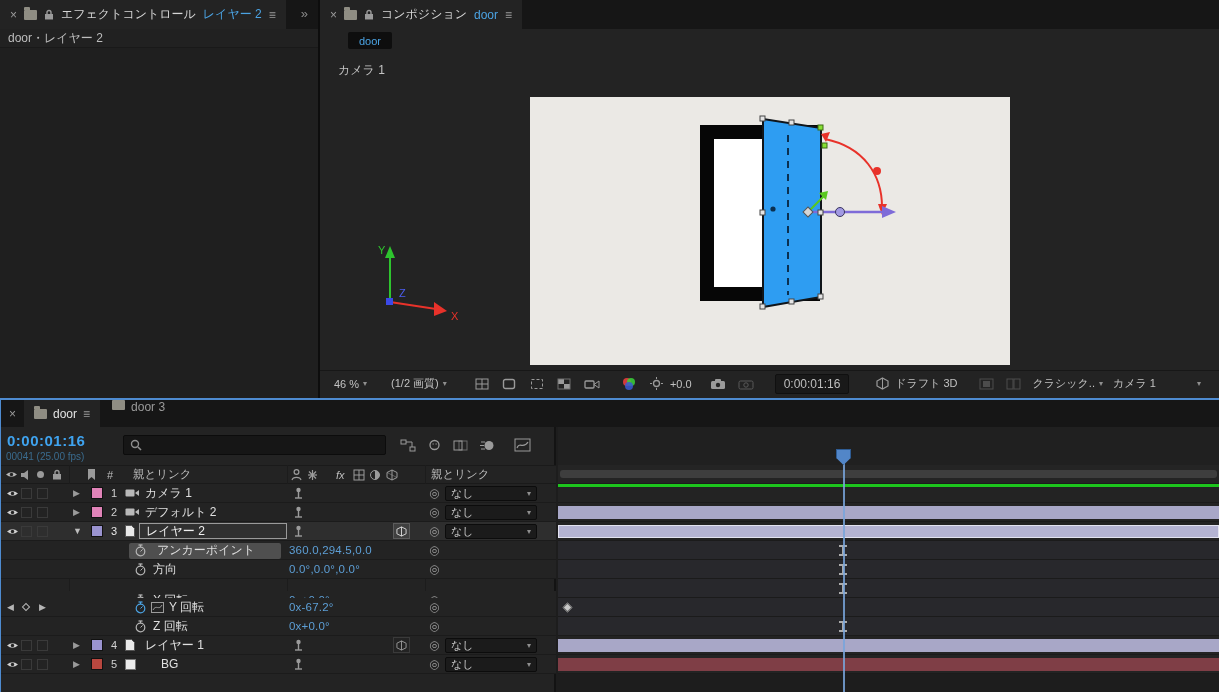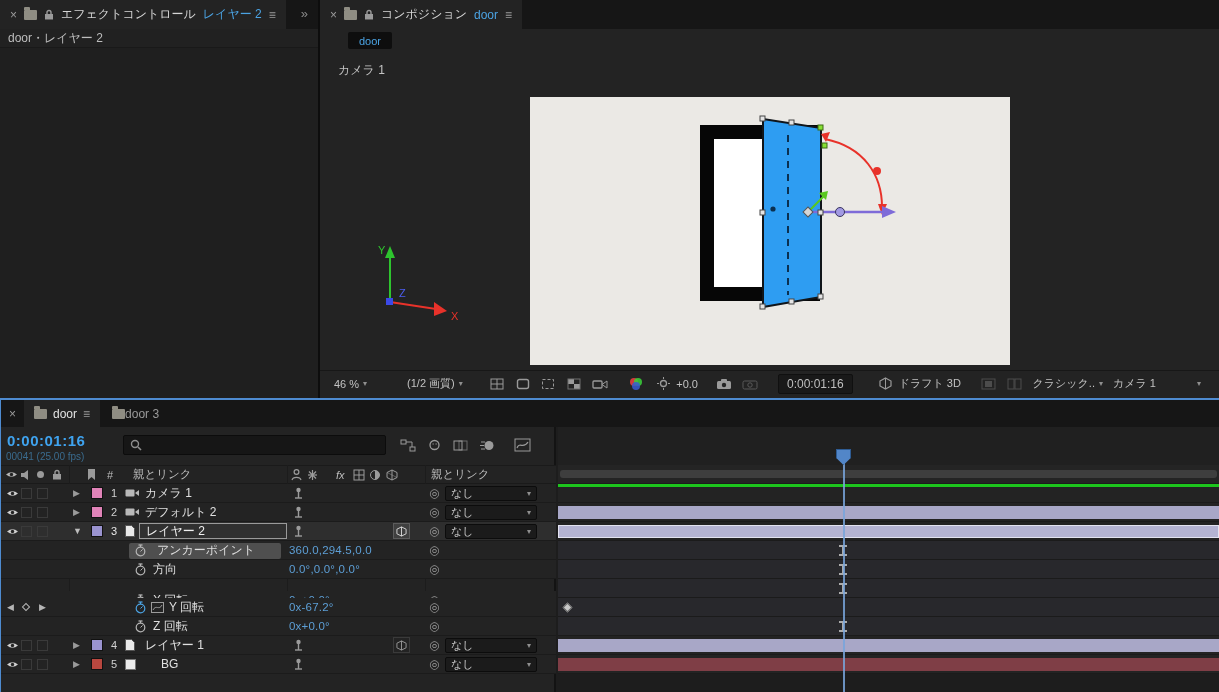--- a/index.html
+++ b/index.html
@@ -135,21 +135,21 @@
       <rect x="18" y="58" width="7" height="7" fill="#3b49e8"></rect>
       <text x="31" y="57" fill="#4b5cf0" font-size="11">Z</text>
     </svg>
   </div>
 
   <div class="abs" style="left:0;top:370px;right:0;height:26px;background:#232323;border-top:1px solid #171717;display:flex;align-items:center;gap:10px;padding:0 14px">
     <div class="tbitem">
       <span>46 %</span>
         <span class="dd-arrow">▾</span>
     </div>
-    <div class="tbitem" style="margin-left:30px">
+    <div class="tbitem" style="margin-left:14px">
       <span>(1/2 画質)</span>
         <span class="dd-arrow">▾</span>
     </div>
     <span class="tbico" style="margin-left:16px">
       <svg width="14" height="12" viewBox="0 0 14 12">
           <rect x="1" y="1" width="12" height="10" fill="none" stroke="#9a9a9a"></rect>
           <line x1="7" y1="1" x2="7" y2="11" stroke="#9a9a9a"></line>
           <line x1="1" y1="6" x2="13" y2="6" stroke="#9a9a9a"></line>
         </svg>
     </span>
@@ -247,21 +247,21 @@
 
 <section class="panel" style="left:0;top:398px;width:1219px;height:294px;border-top:2px solid #4e8bd0;border-left:1px solid #4e8bd0;background:#1d1d1d">
 
   <div class="abs" style="left:0;top:0;right:0;height:27px;background:#161616;display:flex;align-items:center">
     <span class="icon" style="margin:0 8px">×</span>
     <div style="display:flex;align-items:center;gap:6px;background:#232323;height:27px;padding:0 10px">
       <span class="folder"></span>
       <span style="color:#e2e2e2">door</span>
       <span class="icon">≡</span>
     </div>
-    <div style="display:flex;align-items:center;height:27px;padding:0 12px">
+    <div style="display:flex;gap:6px;height:27px;padding:0 12px">
       <span class="folder"></span>
       <span style="color:#9a9a9a">door 3</span>
     </div>
   </div>
 
   <div class="abs" style="left:0;top:27px;width:555px;bottom:0;background:#232323;border-right:2px solid #131313">
 
     <div class="abs" style="left:6px;top:5px;font-size:15px;font-weight:bold;color:#3fa3ef;letter-spacing:.5px">0:00:01:16</div>
     <div class="abs" style="left:5px;top:24px;font-size:10px;color:#3a6b8e">00041 (25.00 fps)</div>
 

